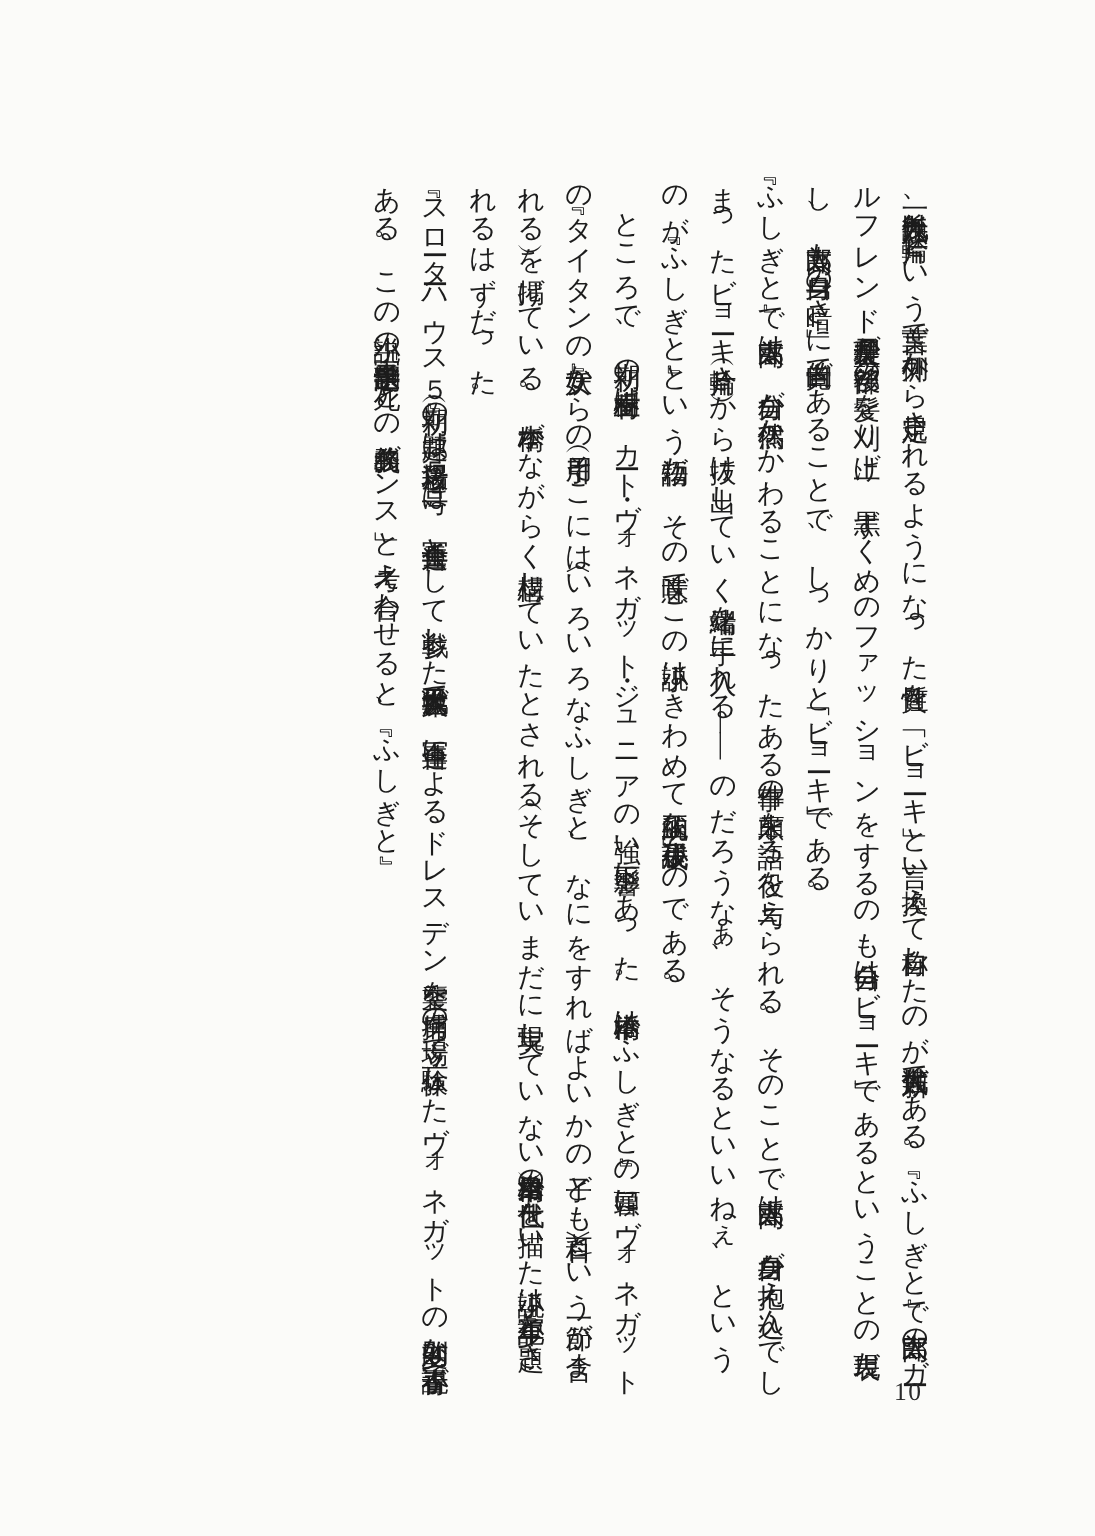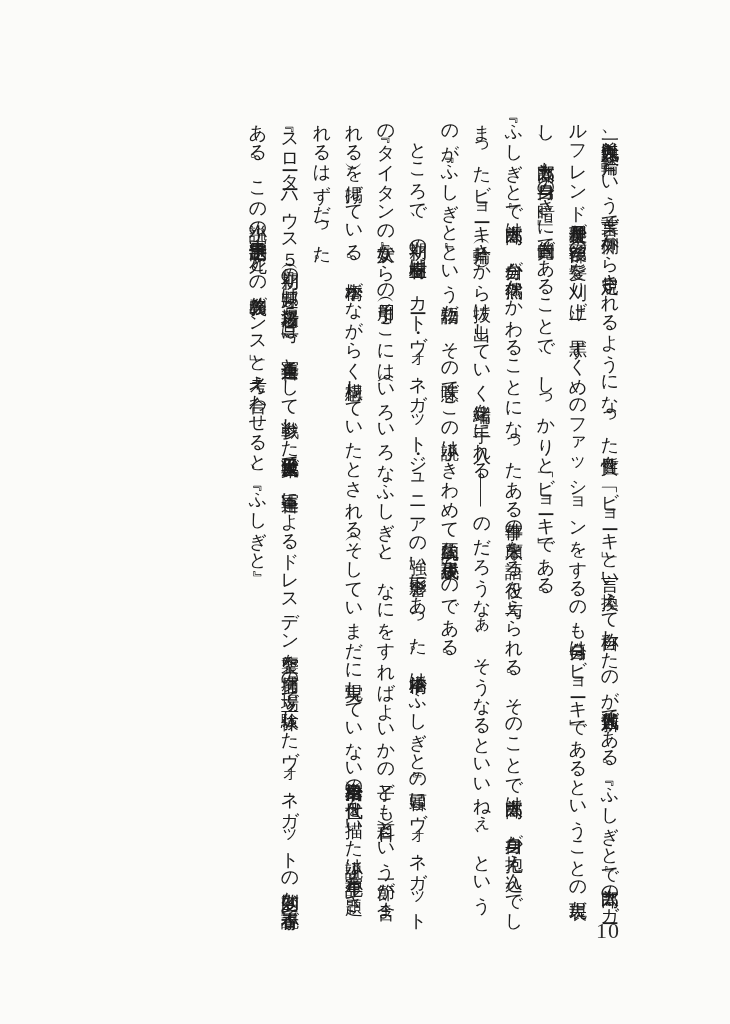--- a/index.html
+++ b/index.html
@@ -34,21 +34,21 @@
     margin: 0;
     padding: 0;
   }
   .p-indent1 { text-indent: 1em; }
   .p-indent0 { text-indent: 0; }
   .p-indent-half { text-indent: 0.5em; }
   .page-number {
     position: absolute;
     left: 596px;
     top: 918px;
-    font-size: 22px;
+    font-size: 17px;
     letter-spacing: 1px;
     color: #2a2a2a;
   }
 </style>
 </head>
 <body>
 
 <div class="book-page" style="background: rgb(251, 251, 249); color: rgb(28, 28, 28);">
 
   <div class="body-text">

